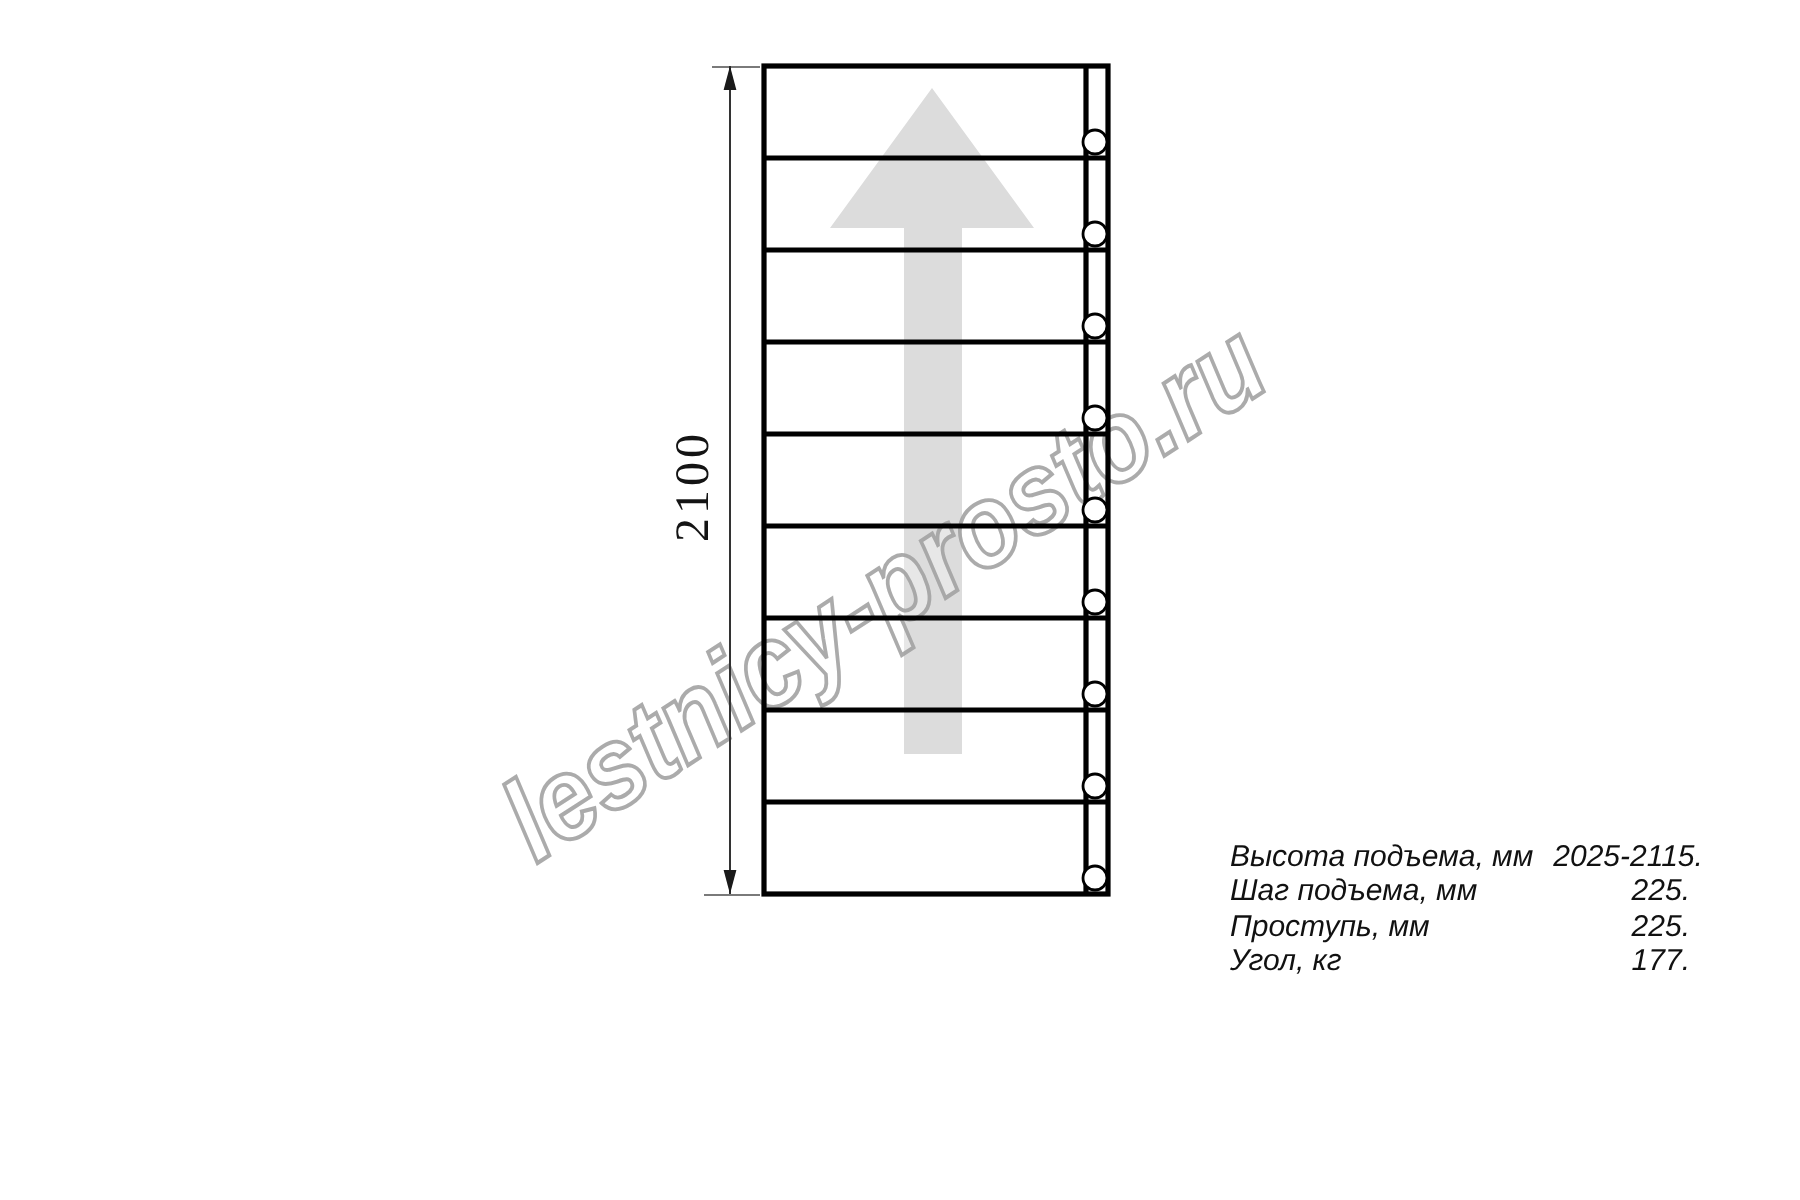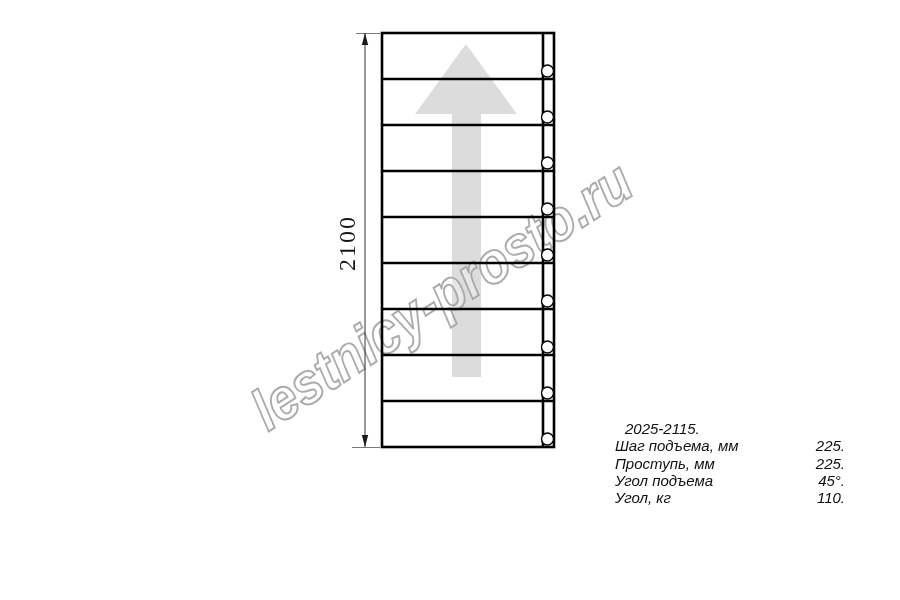--- a/index.html
+++ b/index.html
@@ -103,32 +103,29 @@
       <line class="ext-line" x1="352" y1="447.5" x2="380" y2="447.5"></line>
       <line class="dim-line" x1="365" y1="33" x2="365" y2="447"></line>
       <polygon class="dim-arrow" points="365,33 361.8,45 368.2,45"></polygon>
       <polygon class="dim-arrow" points="365,447 361.8,435 368.2,435"></polygon>
       <text id="dimension-label" x="347" y="243" transform="rotate(-90 347 243)" text-anchor="middle" dominant-baseline="central">2100</text>
     </g>
   </svg>
 
   <div class="specs">
     <div class="spec-row">
+      <span class="spec-label">Высота подъема, мм</span>
       <span class="spec-value">2025-2115.</span>
     </div>
     <div class="spec-row">
       <span class="spec-label">Шаг подъема, мм</span>
       <span class="spec-value">225.</span>
     </div>
     <div class="spec-row">
       <span class="spec-label">Проступь, мм</span>
       <span class="spec-value">225.</span>
     </div>
     <div class="spec-row">
-      <span class="spec-label">Угол подъема</span>
-      <span class="spec-value">45°.</span>
-    </div>
-    <div class="spec-row">
       <span class="spec-label">Угол, кг</span>
-      <span class="spec-value">110.</span>
+      <span class="spec-value">177.</span>
     </div>
   </div>
 </div>
 
 </body></html>

